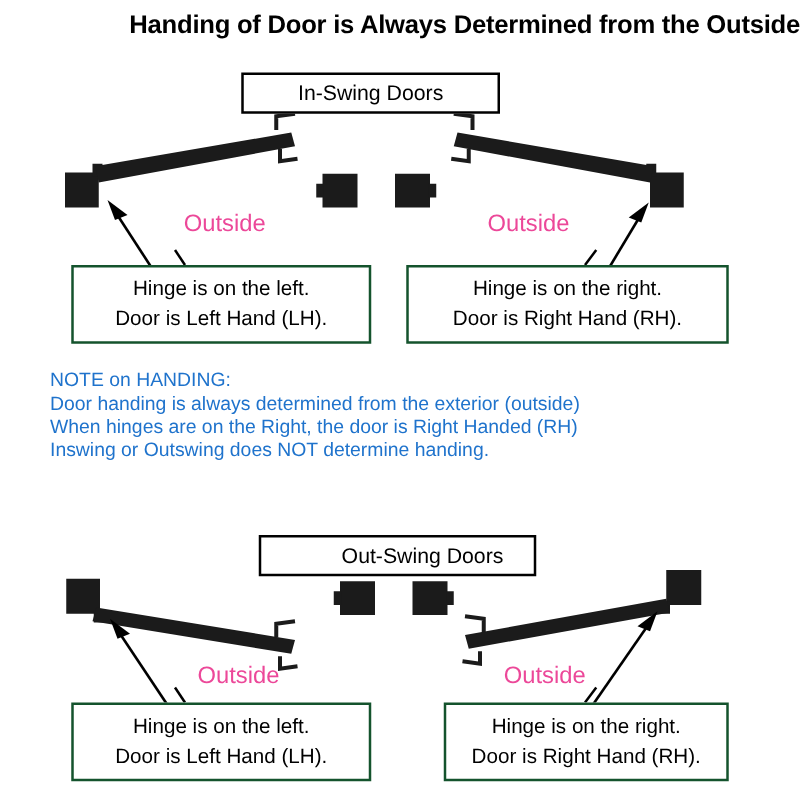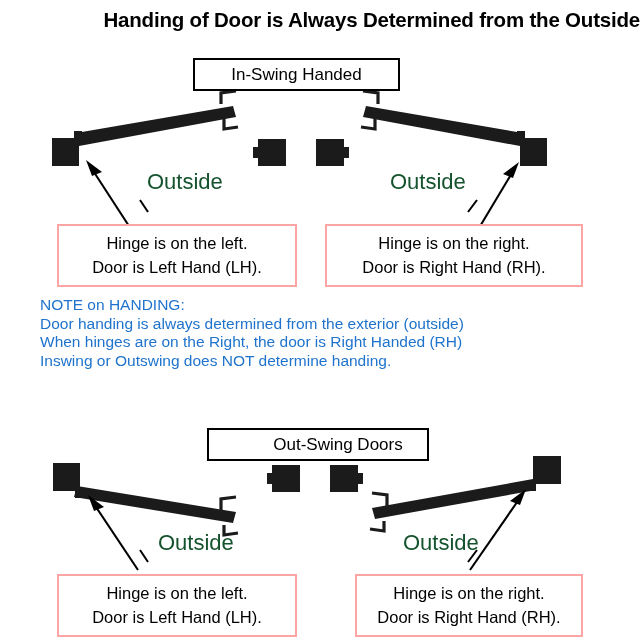--- a/index.html
+++ b/index.html
@@ -39,38 +39,37 @@
     background: #fff;
     box-sizing: border-box;
     display: flex;
     align-items: center;
     justify-content: center;
     font-size: 17px;
     color: #000;
   }
   .callout {
     position: absolute;
-    border: 2px solid #fca5a5;
+    border: 2px solid #14532d;
     background: #fff;
     box-sizing: border-box;
     display: flex;
     flex-direction: column;
     align-items: center;
     justify-content: center;
     font-size: 16.5px;
     line-height: 1.42;
     color: #000;
     white-space: nowrap;
-    margin-top: 12px;
   }
   .callout span { display: block; }
   .outside-label {
     position: absolute;
-    font-size: 22px;
-    color: #14532d;
+    font-size: 19px;
+    color: #ec4899;
     white-space: nowrap;
   }
   .note {
     position: absolute;
     color: #1f73cc;
     font-size: 15.5px;
     line-height: 18.6px;
     white-space: nowrap;
   }
   .note span { display: block; }
@@ -152,21 +151,21 @@
       <path d="M384,521 L384,531 L370,529" stroke="#1b1b1b" stroke-width="3.2" fill="none"></path>
       <line x1="470" y1="570" x2="522" y2="495" stroke="#000" stroke-width="2.1"></line>
       <polygon points="526,489 510,501 520,505" fill="#000"></polygon>
     </g>
 
     <line x1="148" y1="562" x2="140" y2="550" stroke="#000" stroke-width="2"></line>
     <line x1="468" y1="562" x2="477" y2="550" stroke="#000" stroke-width="2"></line>
   </svg>
 
   <div class="section-head" style="left:193px; top:58px; width:207px; height:33px;">
-    <span>In-Swing Handed</span>
+    <span>In-Swing Doors</span>
   </div>
 
   <div class="outside-label" style="left:147px; top:169px;">Outside</div>
 
   <div class="outside-label" style="left:390px; top:169px;">Outside</div>
 
   <div class="callout" style="left:57px; top:212px; width:240px; height:63px;">
     <span>Hinge is on the left.</span>
     <span>Door is Left Hand (LH).</span>
   </div>

